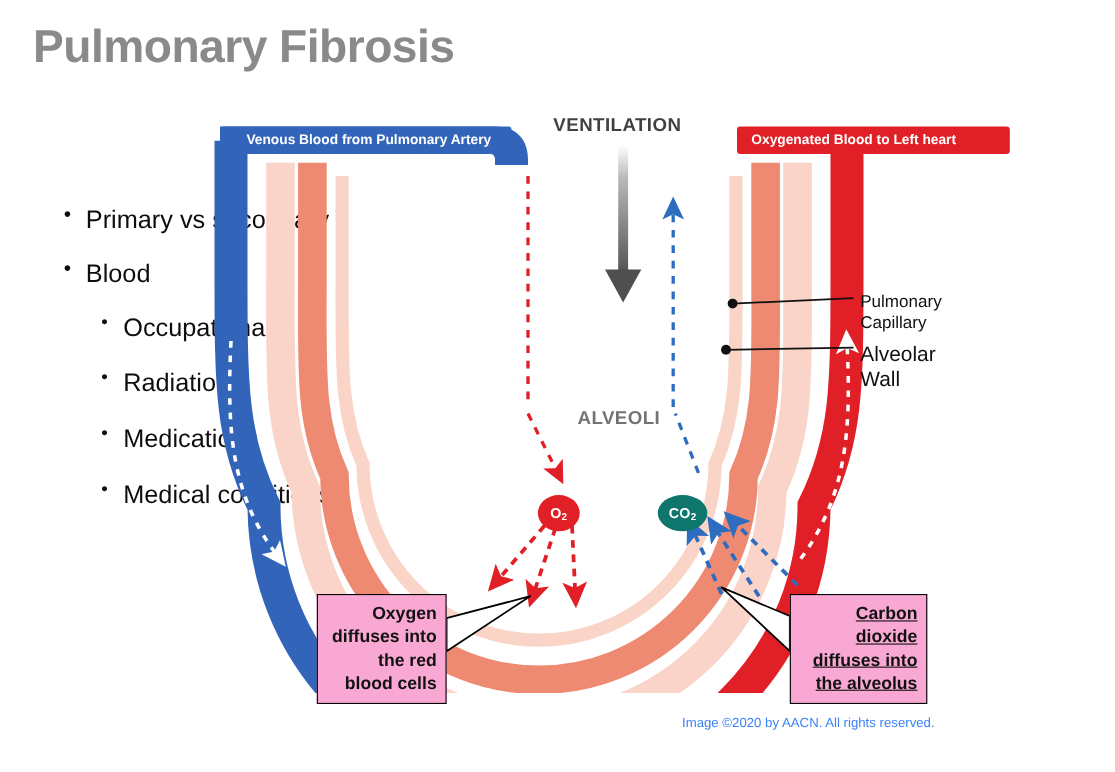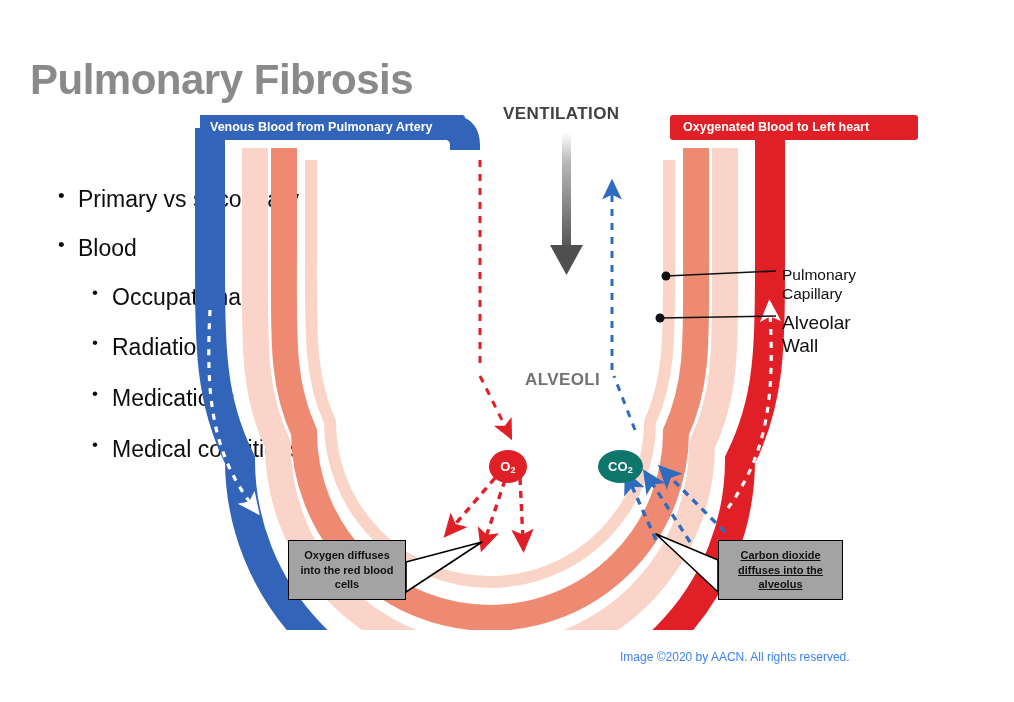--- a/index.html
+++ b/index.html
@@ -7,21 +7,21 @@
     width:1014px;height:702px;background:#ffffff;
     font-family:"Liberation Sans",sans-serif;
     position:relative;overflow:hidden;
   }
   #slide{position:absolute;inset:0;background:#fff;}
 
   
   #title{
     position:absolute;left:30px;top:18px;
     font-size:42px;font-weight:bold;color:#8a8a8a;
-    letter-spacing:-0.5px;white-space:nowrap;margin-top:38px;
+    letter-spacing:-0.5px;white-space:nowrap;
   }
 
   
   #bullets{position:absolute;left:58px;top:185px;width:330px;}
   .b1{
     font-size:23px;color:#0d0d0d;line-height:1.25;
     margin-bottom:20px;padding-left:20px;position:relative;
   }
   .b1::before{
     content:"\2022";position:absolute;left:0;top:-1px;font-size:19px;color:#0d0d0d;
@@ -36,42 +36,42 @@
 
   
   #diagram{position:absolute;left:180px;top:100px;width:760px;height:530px;}
   #diagram svg{display:block;}
 
   
   .banner{
     position:absolute;color:#fff;font-size:12.5px;font-weight:bold;
     white-space:nowrap;line-height:1;
   }
-  #banner-left{left:210px;top:121px;}
+  #banner-left{left:224px;top:121px;}
   #banner-right{left:683px;top:121px;}
 
   
   .dlabel{position:absolute;white-space:nowrap;}
   #lbl-ventilation{
     left:503px;top:104px;font-size:17px;font-weight:bold;color:#414141;letter-spacing:.4px;text-align:center;
   }
   #lbl-alveoli{
     left:525px;top:370px;font-size:17px;font-weight:bold;color:#737373;letter-spacing:.4px;
   }
   #lbl-pulm-cap{
     left:782px;top:266px;font-size:15.5px;color:#111;line-height:1.22;white-space:normal;width:120px;
   }
   #lbl-alv-wall{
     left:782px;top:311px;font-size:19px;color:#111;line-height:1.22;white-space:normal;width:110px;
   }
 
   
   .callout{
-    position:absolute;border:1.6px solid #000;background:#a3a3a3;
-    font-size:11px;font-weight:bold;color:#111;text-align:center;
+    position:absolute;border:1.6px solid #000;background:#f9a8d4;
+    font-size:16px;font-weight:bold;color:#111;text-align:right;
     line-height:1.32;padding:7px 8px;box-sizing:border-box;
   }
   #callout-o2{left:288px;top:540px;width:118px;}
   #callout-co2{left:718px;top:540px;width:125px;text-decoration:underline;}
 
   
   .mol{
     position:absolute;border-radius:50%;color:#fff;
     font-size:13px;font-weight:bold;display:flex;
     align-items:center;justify-content:center;letter-spacing:.2px;

